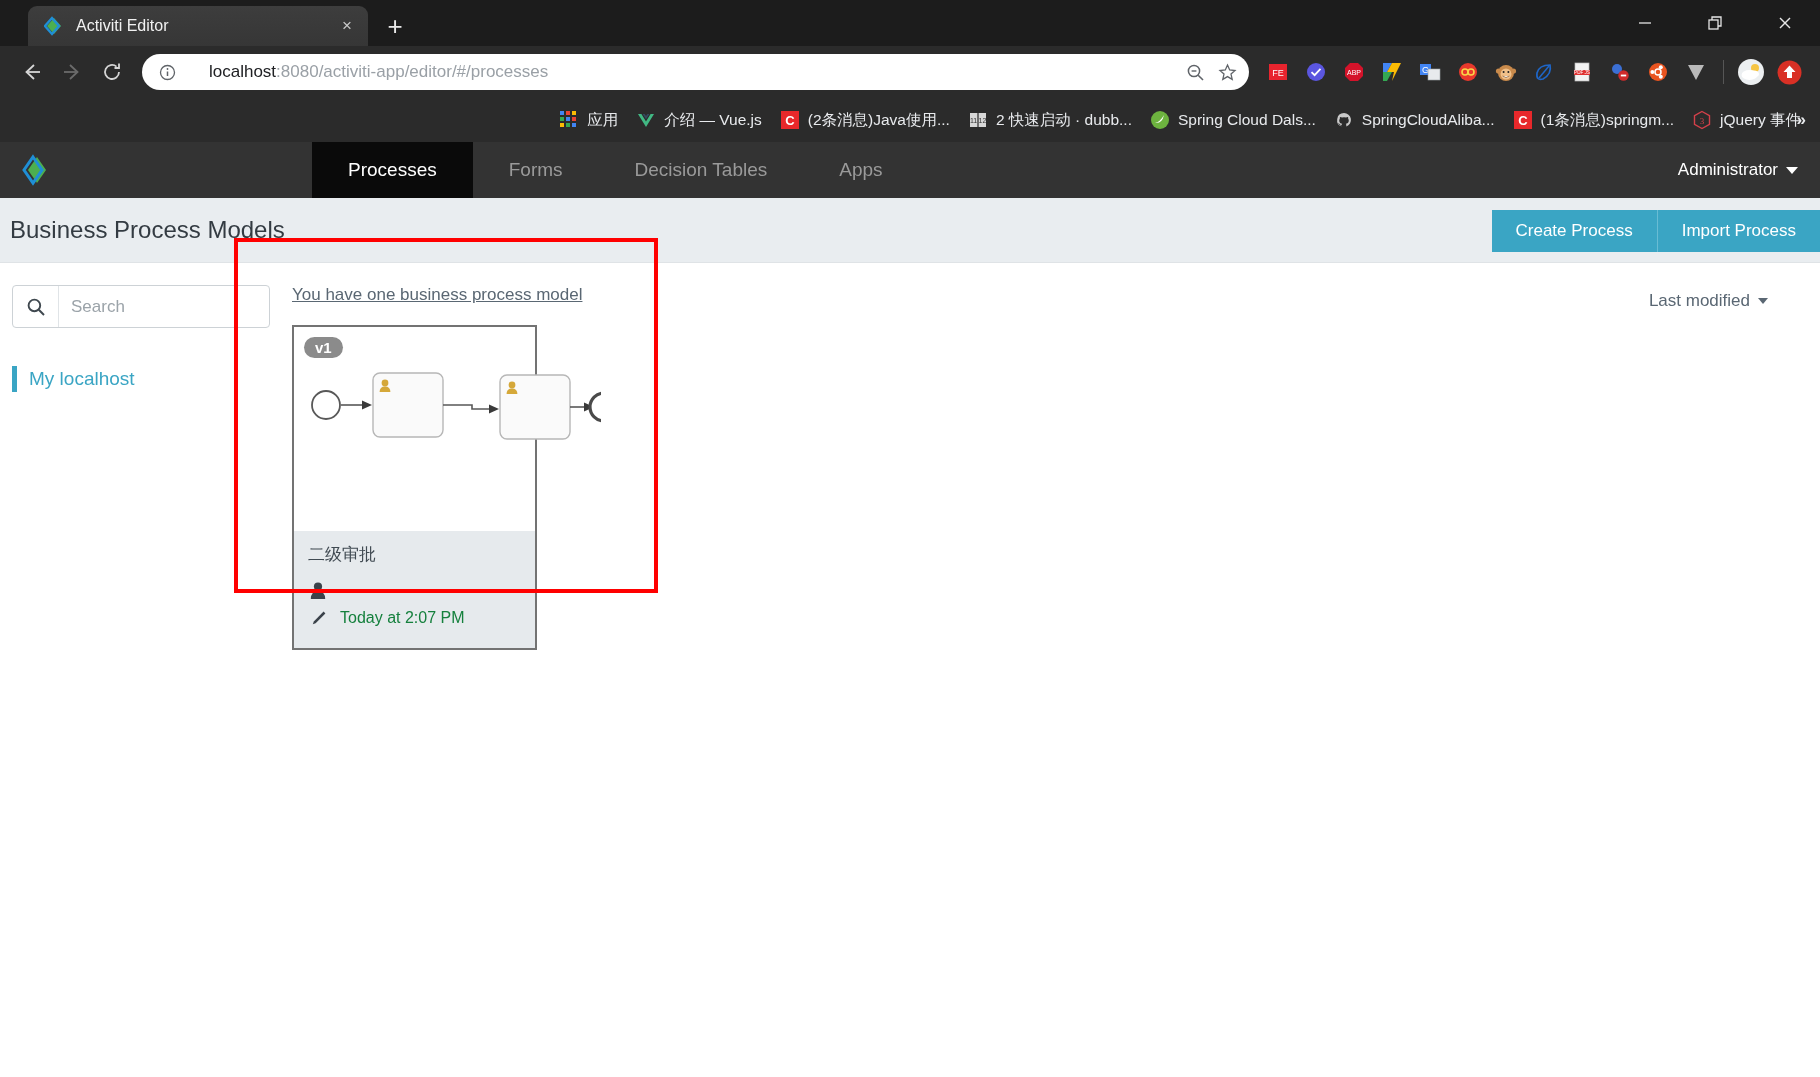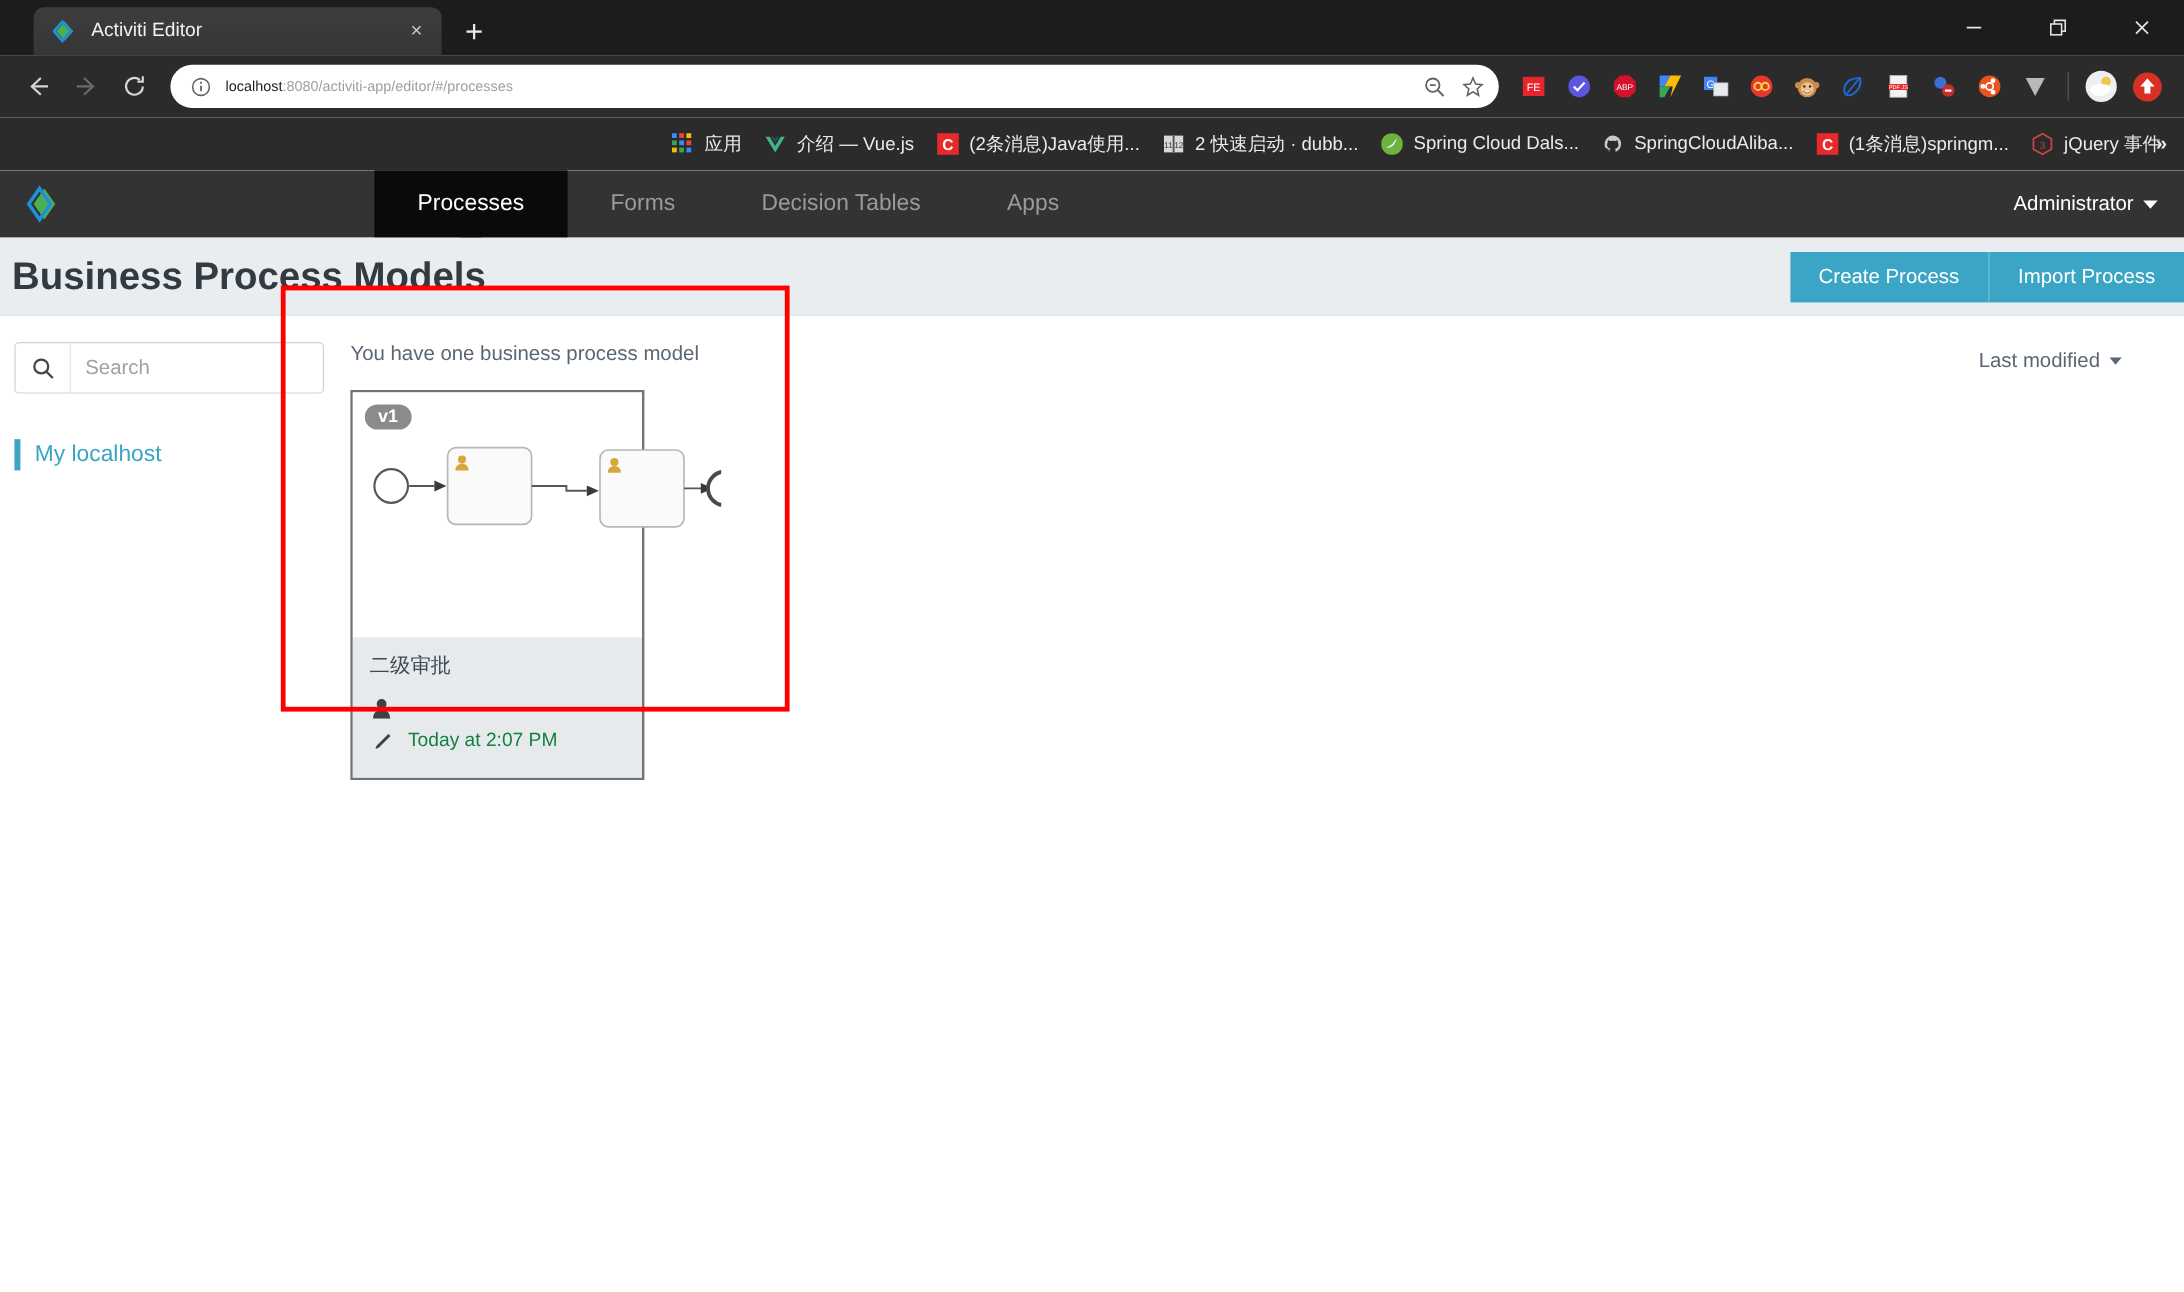--- a/index.html
+++ b/index.html
@@ -66,22 +66,22 @@
     flex: 1 1 auto; height: 36px; background: #fff; border-radius: 18px;
     display: flex; align-items: center; padding: 0 6px 0 14px;
     margin: 0 10px; min-width: 0;
   }
   .omni-info {
     width: 22px; height: 22px; flex: 0 0 22px; margin-right: 10px;
     display: flex; align-items: center; justify-content: center;
     color: #5f6368;
   }
   .omni-url {
-    flex: 1 1 auto; font-size: 12px; color: #9aa0a6;
-    white-space: nowrap; overflow: hidden;
+    flex: 1 1 auto; font-size: 17px; color: #9aa0a6;
+    white-space: nowrap; overflow: hidden; margin-left: 21px;
   }
   .omni-url b { color: #202124; font-weight: normal; }
   .omni-icon {
     width: 32px; height: 32px; flex: 0 0 32px; display: flex;
     align-items: center; justify-content: center; color: #5f6368;
     cursor: pointer;
   }
   .exts { display: flex; align-items: center; gap: 0px; }
   .ext {
     width: 38px; height: 38px; display: flex; align-items: center;
@@ -138,21 +138,21 @@
     width: 0; height: 0; border-left: 6px solid transparent;
     border-right: 6px solid transparent; border-top: 7px solid currentColor;
     display: inline-block;
   }
 
   .subheader {
     height: 65px; background: #e9edf0; display: flex; align-items: center;
     position: relative; border-bottom: 1px solid #dfe3e6;
   }
   .page-title {
-    font-size: 32px; color: #333b42; padding-left: 10px; font-weight: bold;
+    font-size: 24px; color: #333b42; padding-left: 10px; font-weight: normal;
   }
   .actions { position: absolute; right: 0; top: 0; display: flex; height: 42px; margin-top: 12px; }
   .btn {
     background: #3aa5c4; color: #fff; font-size: 17px; border: none;
     padding: 0 24px; cursor: pointer; display: flex; align-items: center;
     font-family: inherit;
   }
   .btn + .btn { border-left: 1px solid #68bcd4; }
 
   .content { display: flex; height: 814px; background: #fff; }
@@ -179,21 +179,21 @@
   .side-bar-mark { width: 5px; height: 26px; background: #3aa5c4; flex: 0 0 5px; }
 
   .main { flex: 1 1 auto; position: relative; padding-top: 22px; }
 
   .redbox {
     position: absolute; left: -36px; top: -25px; width: 424px; height: 355px;
     border: 4px solid #ff0000; pointer-events: none;
   }
 
   .models-hdr {
-    font-size: 17px; color: #5a6773; padding-left: 22px; margin-bottom: 20px;
+    font-size: 17px; color: #5a6773; padding-left: 22px; margin-bottom: 20px; text-decoration: underline;
   }
   .sort {
     position: absolute; right: 52px; top: 28px; font-size: 17px;
     color: #5a6773; cursor: pointer; display: flex; align-items: center; gap: 8px;
   }
   .sort .caret-down { border-top-width: 6px; border-left-width: 5px; border-right-width: 5px; }
 
   .card {
     margin-left: 22px; width: 245px; border: 2px solid #737373; background: #fff;
     cursor: pointer;

